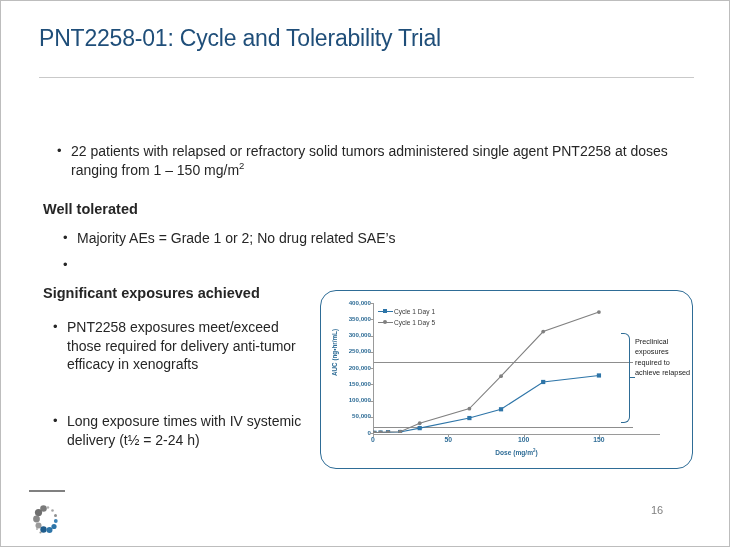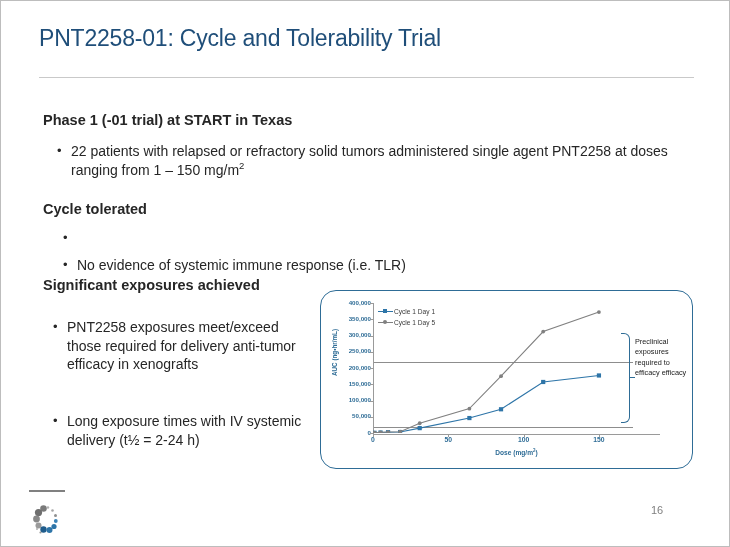--- a/index.html
+++ b/index.html
@@ -61,21 +61,21 @@
     font-size: 13px;
     line-height: 1.33;
   }
   .bullet-text { display: block; }
 
   #head-phase1 { left: 42px; top: 111px; }
   #bul-patients { left: 56px; top: 141px; width: 630px; }
   #head-tolerated { left: 42px; top: 200px; }
   #bul-aes { left: 62px; top: 228px; width: 420px; }
   #bul-tlr { left: 62px; top: 255px; width: 420px; }
-  #head-exposures { left: 42px; top: 276px; }
+  #head-exposures { left: 42px; top: 284px; }
   #bul-exposure { left: 52px; top: 317px; width: 260px; }
   #bul-longexp { left: 52px; top: 411px; width: 265px; }
 
   
   #chart-panel {
     position: absolute;
     left: 319px;
     top: 289px;
     width: 373px;
     height: 179px;
@@ -264,33 +264,32 @@
   sup { font-size: 0.68em; vertical-align: super; line-height: 0; }
 </style>
 </head>
 <body>
 
 <div id="slide">
 
   <div id="title">PNT2258-01: Cycle and Tolerability Trial</div>
   <div id="title-rule"></div>
 
-  <div class="section-head" id="head-phase1">Phase 1 (-01 trial) at START in Texas</div>
   <div class="bullet-row" id="bul-patients">
     <span class="bullet-dot">•</span>
     <span class="bullet-text">22 patients with relapsed or refractory solid tumors administered single agent PNT2258 at doses ranging from 1 – 150 mg/m<sup>2</sup></span>
   </div>
 
-  <div class="section-head" id="head-tolerated">Cycle tolerated</div>
+  <div class="section-head" id="head-tolerated">Well tolerated</div>
   <div class="bullet-row" id="bul-aes">
     <span class="bullet-dot">•</span>
+    <span class="bullet-text">Majority AEs = Grade 1 or 2; No drug related SAE’s</span>
   </div>
   <div class="bullet-row" id="bul-tlr">
     <span class="bullet-dot">•</span>
-    <span class="bullet-text">No evidence of systemic immune response (i.e. TLR)</span>
   </div>
 
   <div class="section-head" id="head-exposures">Significant exposures achieved</div>
   <div class="bullet-row" id="bul-exposure">
     <span class="bullet-dot">•</span>
     <span class="bullet-text">PNT2258 exposures meet/exceed those required for delivery anti-tumor efficacy in xenografts</span>
   </div>
   <div class="bullet-row" id="bul-longexp">
     <span class="bullet-dot">•</span>
     <span class="bullet-text">Long exposure times with IV systemic delivery (t½ = 2-24 h)</span>
@@ -391,21 +390,21 @@
           <div class="legend-row">
             <span class="legend-line" style="background: rgb(128, 128, 128);">
               <span class="legend-mark" style="background: rgb(128, 128, 128); border-radius: 50%;"></span>
             </span>
             <span>Cycle 1 Day 5</span>
           </div>
         </div>
 
       <div id="bracket"></div>
       <div id="bracket-nub"></div>
-      <div id="annot">Preclinical exposures required to efficacy efficacy</div>
+      <div id="annot">Preclinical exposures required to achieve relapsed</div>
     </div>
   </div>
 
   <div id="footer-rule"></div>
   <svg id="logo" viewBox="0 0 40 40">
     <circle cx="15.5" cy="9.5" r="3.3" fill="#7a7a7a"></circle>
     <circle cx="10.5" cy="13.5" r="3.6" fill="#6e6e6e"></circle>
     <circle cx="8.5" cy="20" r="3.4" fill="#888888"></circle>
     <circle cx="10.5" cy="26.5" r="3.0" fill="#9a9a9a"></circle>
     <circle cx="15.5" cy="30.5" r="3.2" fill="#1F5C8B"></circle>

